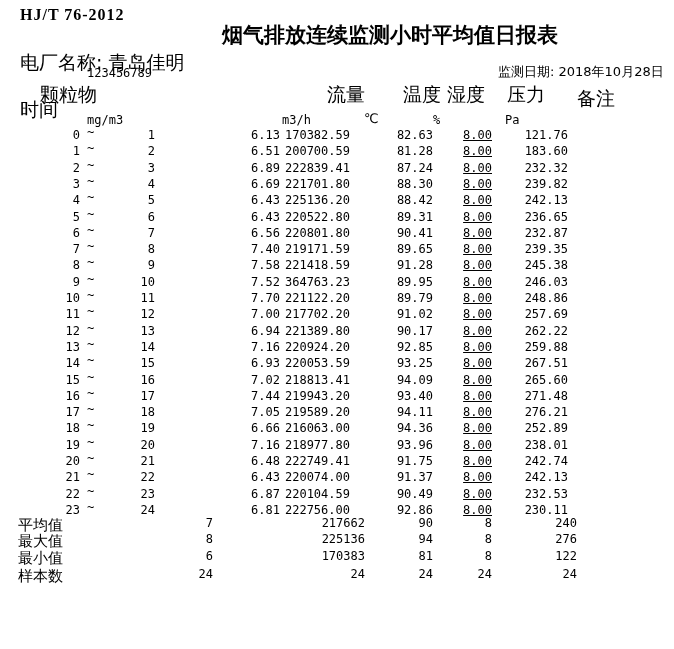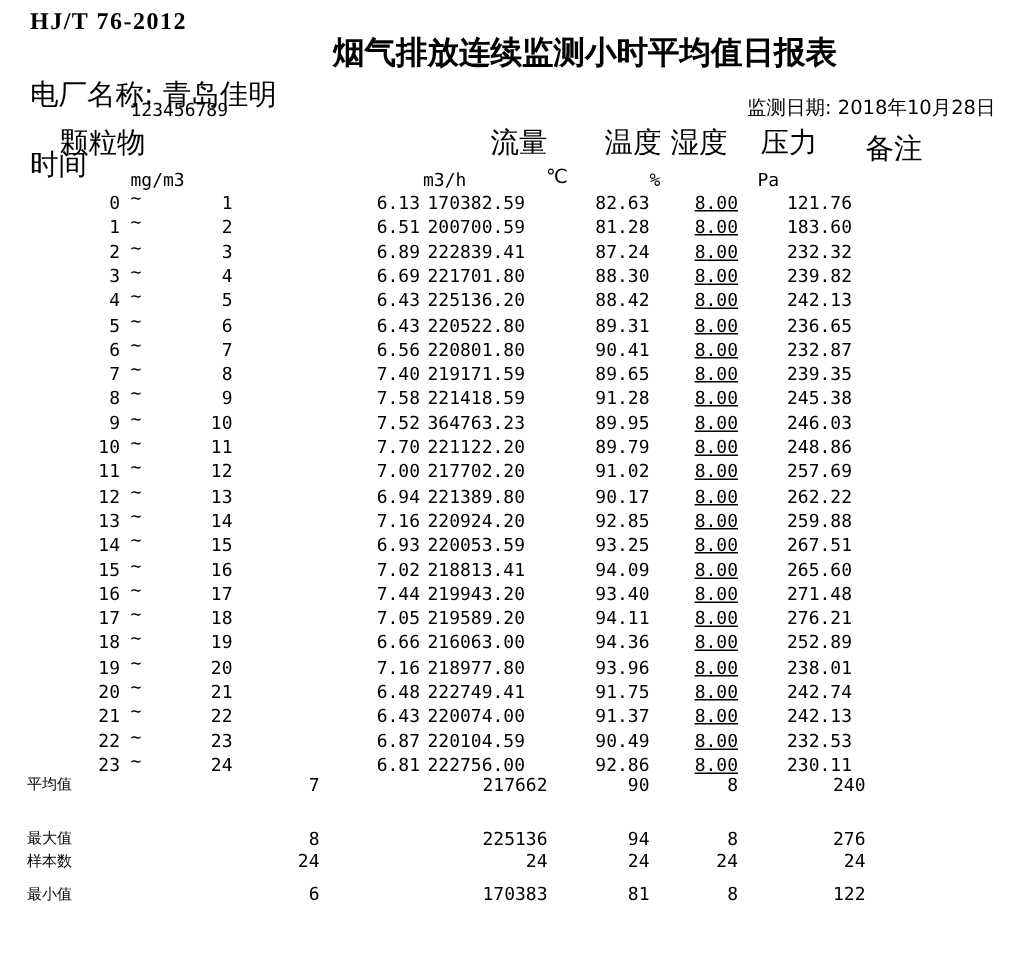--- a/index.html
+++ b/index.html
@@ -30,21 +30,21 @@
   .trow,.srow{position:absolute;left:0;width:674px;height:16px;}
   .cell{position:absolute;top:0;text-align:right;font-family:"DejaVu Sans Mono","Liberation Mono",monospace;font-size:12px;}
   .c-from{left:30px;width:50px;}
   .c-tilde{left:87px;width:14px;top:-3px;text-align:left;}
   .c-to{left:105px;width:50px;}
   .c-pm{left:180px;width:100px;}
   .c-flow{left:230px;width:120px;}
   .c-temp{left:353px;width:80px;}
   .c-hum{left:412px;width:80px;text-decoration:underline;}
   .c-press{left:468px;width:100px;}
-  .slabel{position:absolute;left:18px;top:0;font-size:10px;font-family:"DejaVu Sans",sans-serif;white-space:pre;}
+  .slabel{position:absolute;left:18px;top:0;font-size:15px;font-family:"DejaVu Sans",sans-serif;white-space:pre;}
   .sv0{left:113px;width:100px;}
   .sv1{left:245px;width:120px;}
   .sv2{left:353px;width:80px;}
   .sv3{left:412px;width:80px;}
   .sv4{left:477px;width:100px;}
   #footnote{left:18px;top:625px;}
 </style>
 </head>
 <body>
 
@@ -313,29 +313,29 @@
     </div>
   <div id="summary">
       <div class="srow" style="top: 0px;">
         <span class="slabel">平均值</span>
         <span class="cell sv0">7</span>
         <span class="cell sv1">217662</span>
         <span class="cell sv2">90</span>
         <span class="cell sv3">8</span>
         <span class="cell sv4">240</span>
       </div>
-      <div class="srow" style="top: 16.3px; margin-top: 20px;">
+      <div class="srow" style="top: 16.3px;">
         <span class="slabel">最大值</span>
         <span class="cell sv0">8</span>
         <span class="cell sv1">225136</span>
         <span class="cell sv2">94</span>
         <span class="cell sv3">8</span>
         <span class="cell sv4">276</span>
       </div>
-      <div class="srow" style="top: 32.6px; margin-top: 40px;">
+      <div class="srow" style="top: 32.6px;">
         <span class="slabel">最小值</span>
         <span class="cell sv0">6</span>
         <span class="cell sv1">170383</span>
         <span class="cell sv2">81</span>
         <span class="cell sv3">8</span>
         <span class="cell sv4">122</span>
       </div>
       <div class="srow" style="top: 51px;">
         <span class="slabel">样本数</span>
         <span class="cell sv0">24</span>

